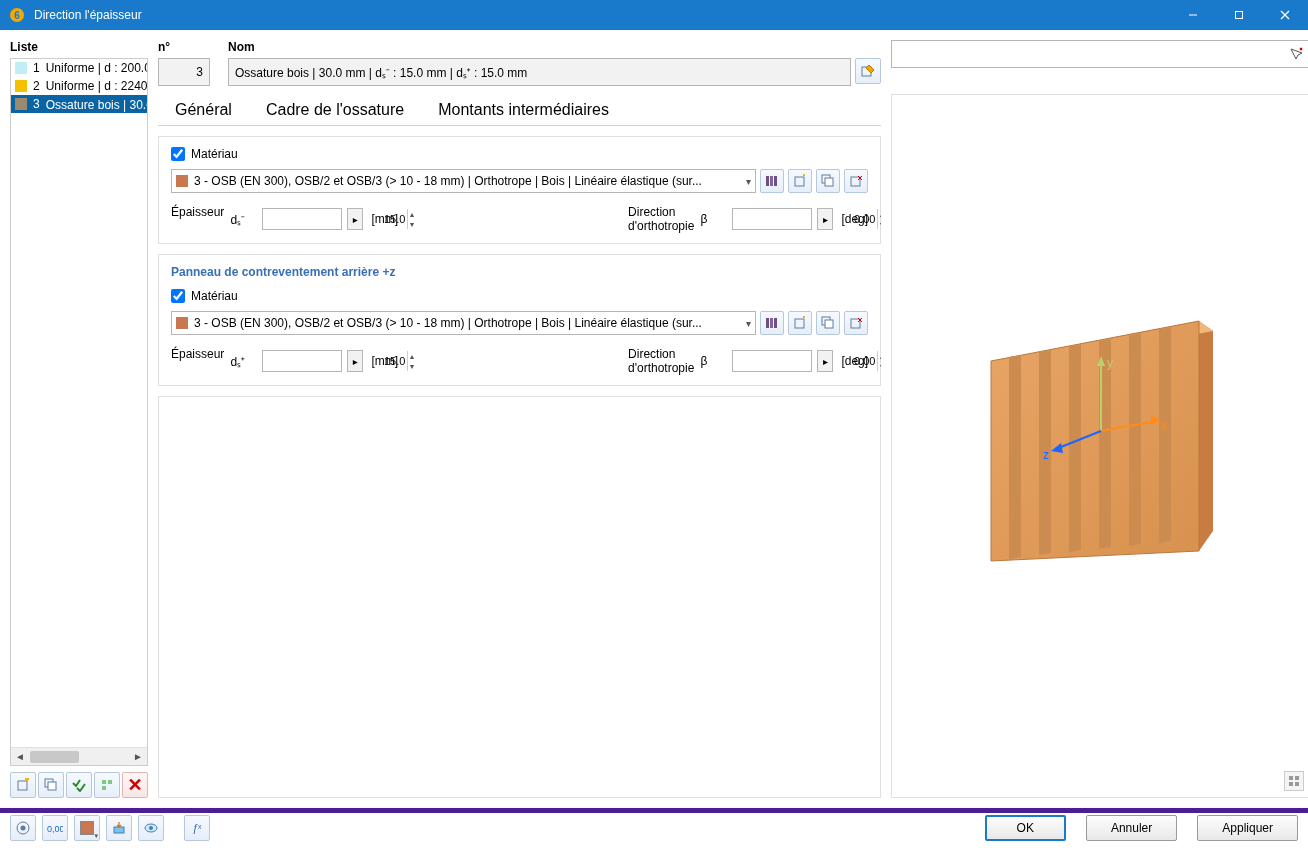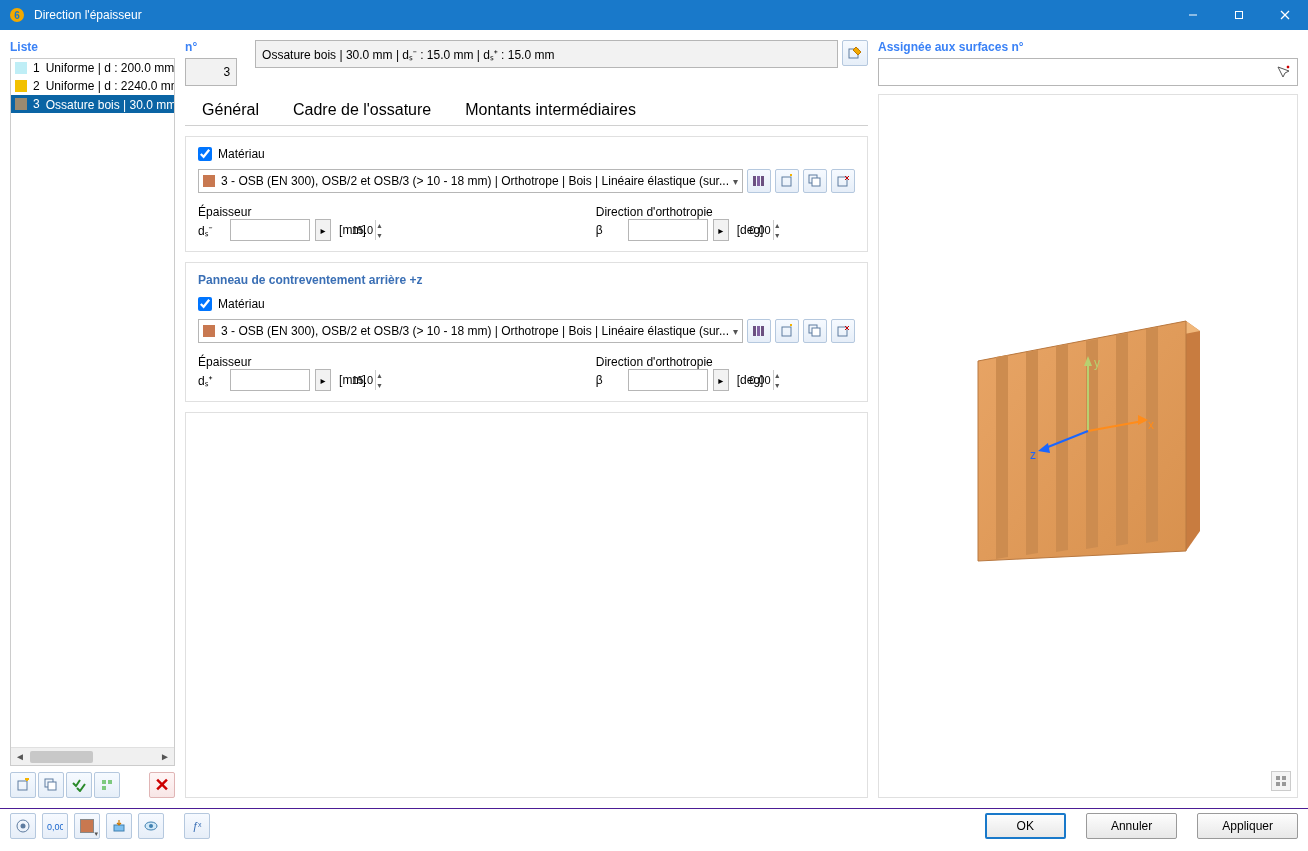--- a/index.html
+++ b/index.html
@@ -7,21 +7,21 @@
 
 .titlebar { background: #1979ca; color: #fff; height: 30px; display: flex; align-items: center; padding: 0 0 0 8px; }
 .titlebar .app-icon { width: 18px; height: 18px; margin-right: 8px; display: flex; align-items: center; justify-content: center; }
 .titlebar .title { flex: 1; font-size: 12px; }
 .titlebar .win-btns { display: flex; }
 .titlebar .win-btn { width: 46px; height: 30px; display: flex; align-items: center; justify-content: center; font-size: 14px; cursor: default; }
 
 .content { display: flex; height: 778px; padding: 10px; gap: 10px; }
 
 .left-panel { width: 198px; display: flex; flex-direction: column; }
-.panel-header { color: #3b82f6; font-weight: 600; margin-bottom: 4px; font-size: 12px; }
+.panel-header { color: #000000; font-weight: 600; margin-bottom: 4px; font-size: 12px; }
 .list-area { flex: 1; border: 1px solid #ccc; overflow: hidden; background: #fff; position: relative; }
 .list-items { position: absolute; top: 0; left: 0; right: 0; bottom: 18px; overflow: hidden; }
 .list-row { display: flex; align-items: center; height: 18px; padding: 0 4px; white-space: nowrap; overflow: hidden; font-size: 12px; }
 .list-row.selected { background: #0a64a4; color: #fff; }
 .color-swatch { width: 12px; height: 12px; margin-right: 6px; flex-shrink: 0; }
 .list-row .num { width: 14px; text-align: right; margin-right: 6px; }
 .list-hsb { position: absolute; bottom: 0; left: 0; right: 0; height: 18px; display: flex; align-items: center; background: #f0f0f0; border-top: 1px solid #e0e0e0; }
 .list-hsb .sb-btn { width: 18px; height: 18px; display: flex; align-items: center; justify-content: center; color: #555; font-size: 10px; }
 .list-hsb .sb-track { flex: 1; height: 12px; margin: 0 1px; background: #f0f0f0; position: relative; }
 .list-hsb .sb-thumb { position: absolute; left: 0; top: 0; height: 12px; width: 50%; background: #c8c8c8; border-radius: 2px; }
@@ -54,39 +54,39 @@
 .chk-line { display: flex; align-items: flex-end; margin-bottom: 8px; }
 .chk-line input { margin-right: 6px; width: 14px; height: 14px; }
 .mat-row { display: flex; align-items: center; gap: 4px; margin-bottom: 12px; }
 .mat-dd { flex: 1; height: 24px; border: 1px solid #b6b6b6; background: #fff; display: flex; align-items: center; padding: 0 4px; font-size: 12px; overflow: hidden; white-space: nowrap; }
 .mat-dd .sw { width: 12px; height: 12px; background: #c87850; margin-right: 6px; flex-shrink: 0; }
 .mat-dd .txt { flex: 1; overflow: hidden; text-overflow: ellipsis; }
 .mat-dd .caret { color: #555; font-size: 10px; margin-left: 4px; }
 .mini-btn { width: 24px; height: 24px; border: 1px solid #b5c8de; background: linear-gradient(#f6faff,#e6eef8); display: flex; align-items: center; justify-content: center; border-radius: 2px; font-size: 12px; }
 
 .param-row { display: flex; gap: 40px; }
-.param-col { display: flex; flex-direction: column; }
+.param-col { display: flex; flex-direction: row; gap: 6px; }
 .param-label { font-size: 12px; }
 .param-line { display: flex; align-items: center; gap: 6px; justify-content: center; }
 .sym { width: 26px; font-size: 12px; }
 .spin-wrap { width: 80px; height: 22px; border: 1px solid #b6b6b6; background: #fff; display: flex; align-items: center; }
 .spin-wrap input { border: none; flex: 1; text-align: right; font-size: 11px; padding-right: 2px; outline: none; background: transparent; }
 .spin-arrows { width: 14px; display: flex; flex-direction: column; height: 100%; border-left: 1px solid #ccc; }
 .spin-arrows span { flex: 1; font-size: 7px; display: flex; align-items: center; justify-content: center; color: #555; }
 .step-btn { width: 16px; height: 22px; border: 1px solid #b6b6b6; background: #f2f2f2; display: flex; align-items: center; justify-content: center; font-size: 10px; margin-left: -1px; }
 .unit { font-size: 12px; margin-left: 2px; }
 
 .preview-col { width: 420px; display: flex; flex-direction: column; gap: 10px; }
 .surfaces-input { height: 28px; border: 1px solid #b6b6b6; background: #fff; display: flex; align-items: center; padding: 0 4px; }
 .surfaces-input input { flex: 1; height: 100%; border: none; outline: none; }
 .surfaces-input .pick { width: 20px; display: flex; align-items: center; justify-content: center; color: #cc5500; font-size: 14px; }
 .preview-box { flex: 1; border: 1px solid #e0e0e0; background: #fff; position: relative; display: flex; align-items: center; justify-content: center; }
 .preview-box .corner-btn { position: absolute; right: 6px; bottom: 6px; width: 20px; height: 20px; border: 1px solid #ccc; background: #f4f4f4; display: flex; align-items: center; justify-content: center; font-size: 11px; color: #777; }
 
-.footer { height: 34px; border-top: 1px solid #4c1d95; display: flex; align-items: center; padding: 0 10px; background: #fff; }
+.footer { height: 34px; border-top: 5px solid #4c1d95; display: flex; align-items: center; padding: 0 10px; background: #fff; }
 .footer-left { display: flex; gap: 6px; }
 .footer-right { margin-left: auto; display: flex; gap: 20px; }
 .f-btn { height: 26px; padding: 0 24px; border: 1px solid #9a9a9a; background: linear-gradient(#fdfdfd,#e8e8e8); font-size: 12px; cursor: default; border-radius: 2px; }
 .f-btn.primary { border: 2px solid #1979ca; padding: 0 30px; }
 
 svg.wall { width: 300px; height: 290px; }
 </style>
 </head>
 <body>
 
@@ -178,32 +178,32 @@
     </div>
   </div>
 
   <div class="right-area">
     <div class="top-fields">
       <div class="field-block" style="width:60px">
         <div class="panel-header">n°</div>
         <input class="field-input num-input" value="3" style="">
       </div>
       <div class="field-block" style="flex:1">
+        <div class="panel-header">Nom</div>
         <div class="name-wrap">
           <input class="field-input name-input" value="Ossature bois | 30.0 mm | dₛ⁻ : 15.0 mm | dₛ⁺ : 15.0 mm" style="">
           <div class="icon-btn">
               <svg width="14" height="14" viewBox="0 0 14 14">
                 <rect x="1" y="3" width="9" height="9" fill="none" stroke="#5e7ca0"></rect>
                 <path d="M8 1 L13 6 L10 9 L5 4 Z" fill="#f2a900" stroke="#c07800"></path>
               </svg>
             </div>
         </div>
       </div>
       <div class="field-block" style="width:420px">
-        <div class="panel-header">Assignée aux surfaces n°</div>
         <div class="surfaces-input">
           <input style="">
           <div class="pick">
               <svg width="14" height="14" viewBox="0 0 14 14">
                 <path d="M2 2 L7 12 L9 8 L13 6 Z" fill="#fff" stroke="#555"></path>
                 <line x1="11" y1="3" x2="13" y2="1" stroke="#cc0000" stroke-width="1.2"></line>
                 <line x1="11" y1="1" x2="13" y2="3" stroke="#cc0000" stroke-width="1.2"></line>
               </svg>
             </div>
         </div>

